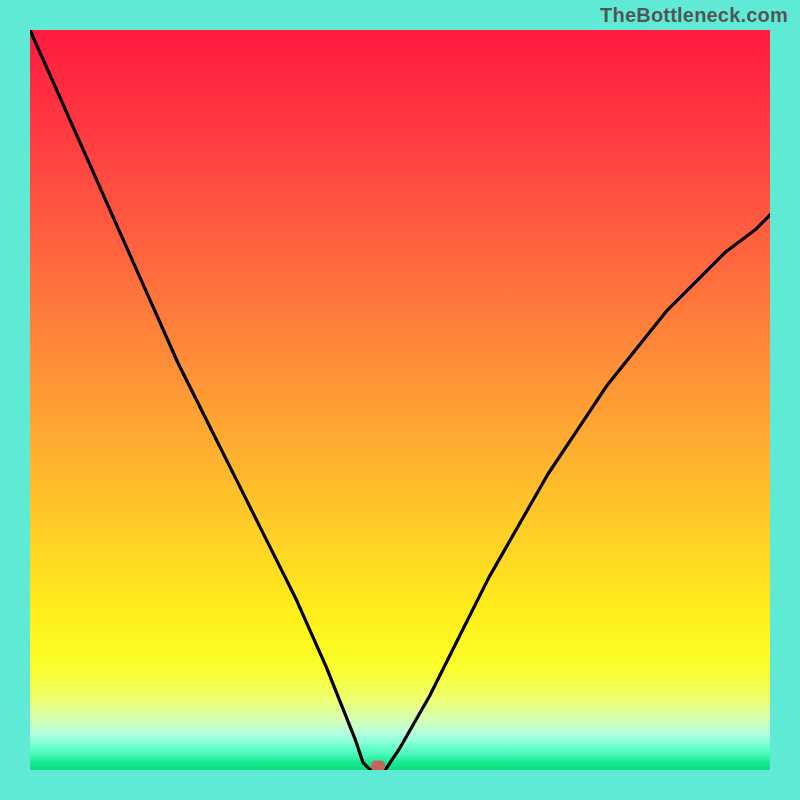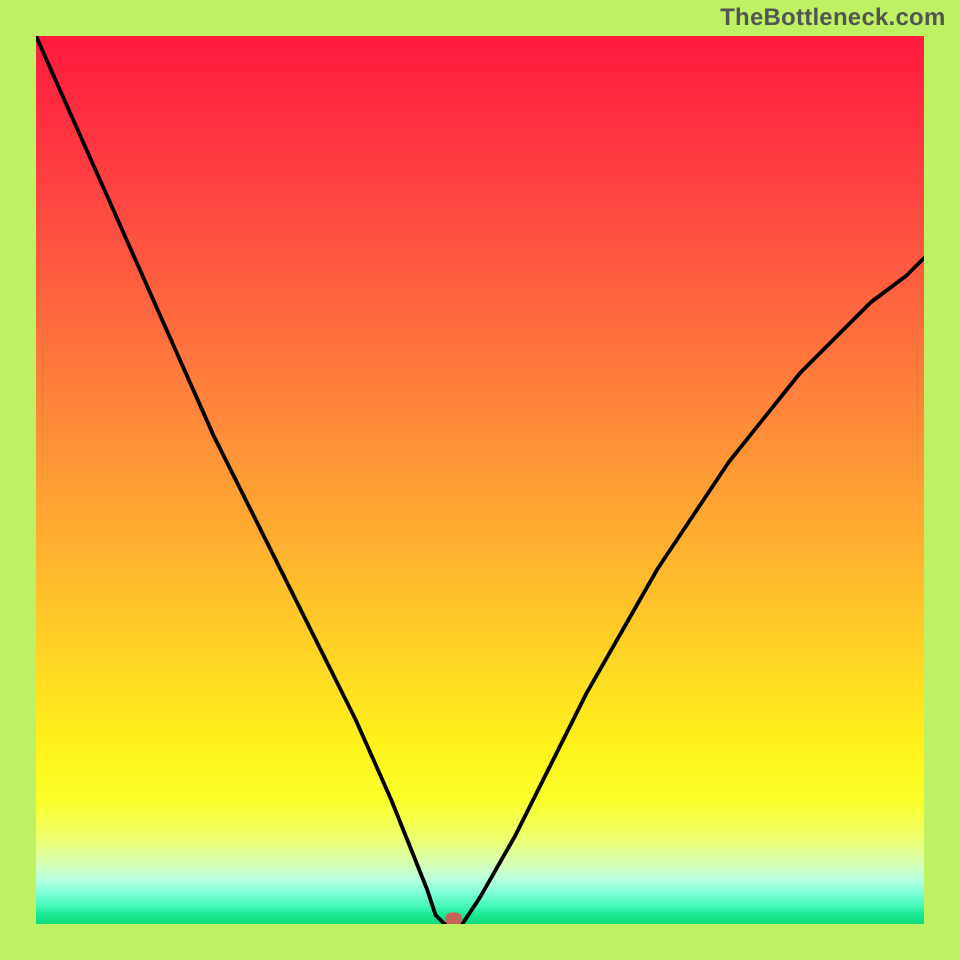--- a/index.html
+++ b/index.html
@@ -8,21 +8,21 @@
     width: 800px;
     height: 800px;
     overflow: hidden;
     background: #000;
     font-family: Arial, Helvetica, sans-serif;
   }
   .frame {
     position: relative;
     width: 800px;
     height: 800px;
-    background: #bef264;
+    background: #5eead4;
   }
   .watermark {
     position: absolute;
     top: 4px;
     right: 12px;
     color: #545454;
     font-size: 20px;
     font-weight: 600;
     letter-spacing: 0.2px;
     z-index: 10;

